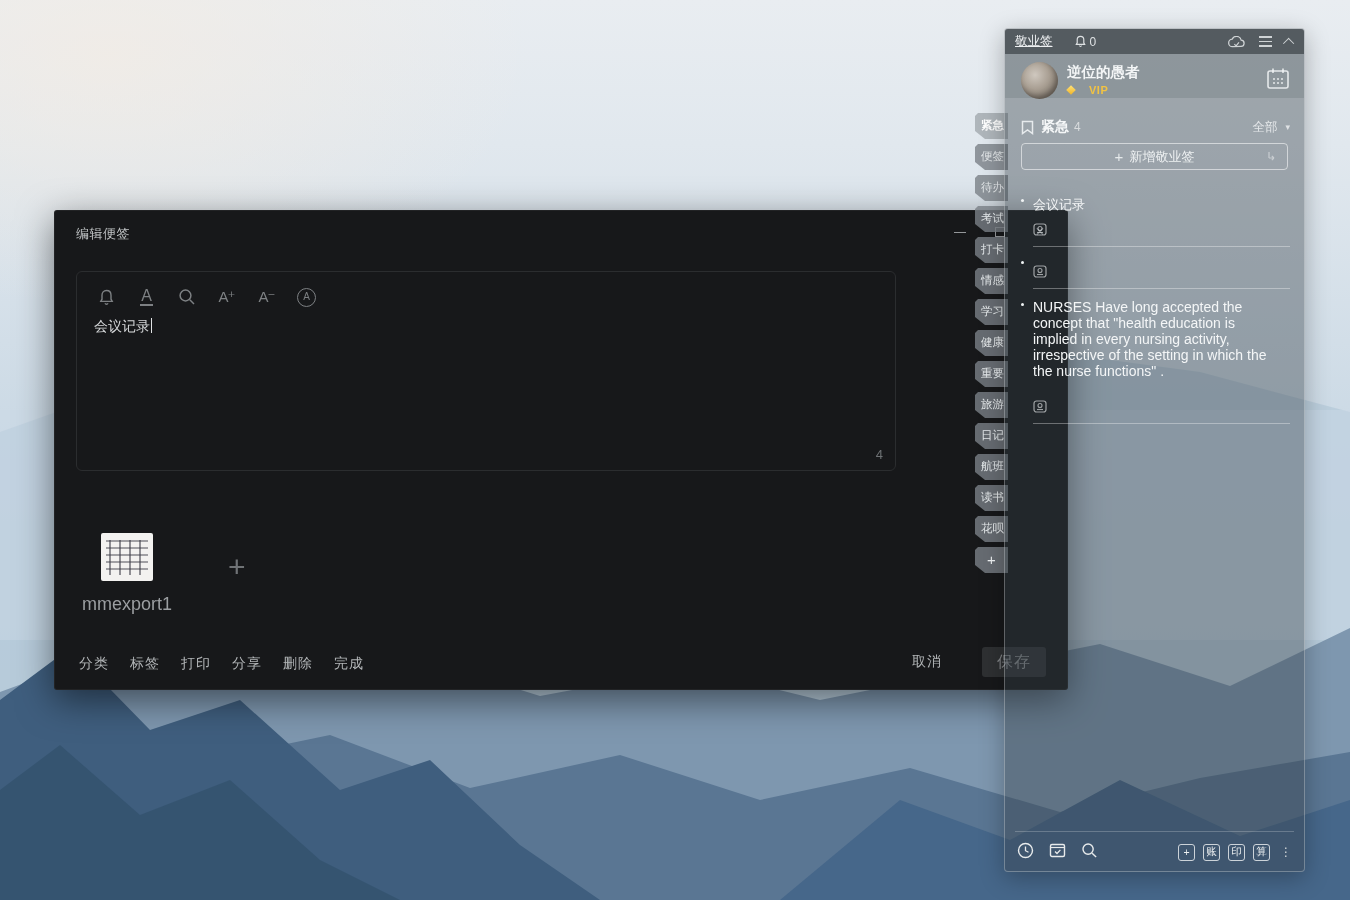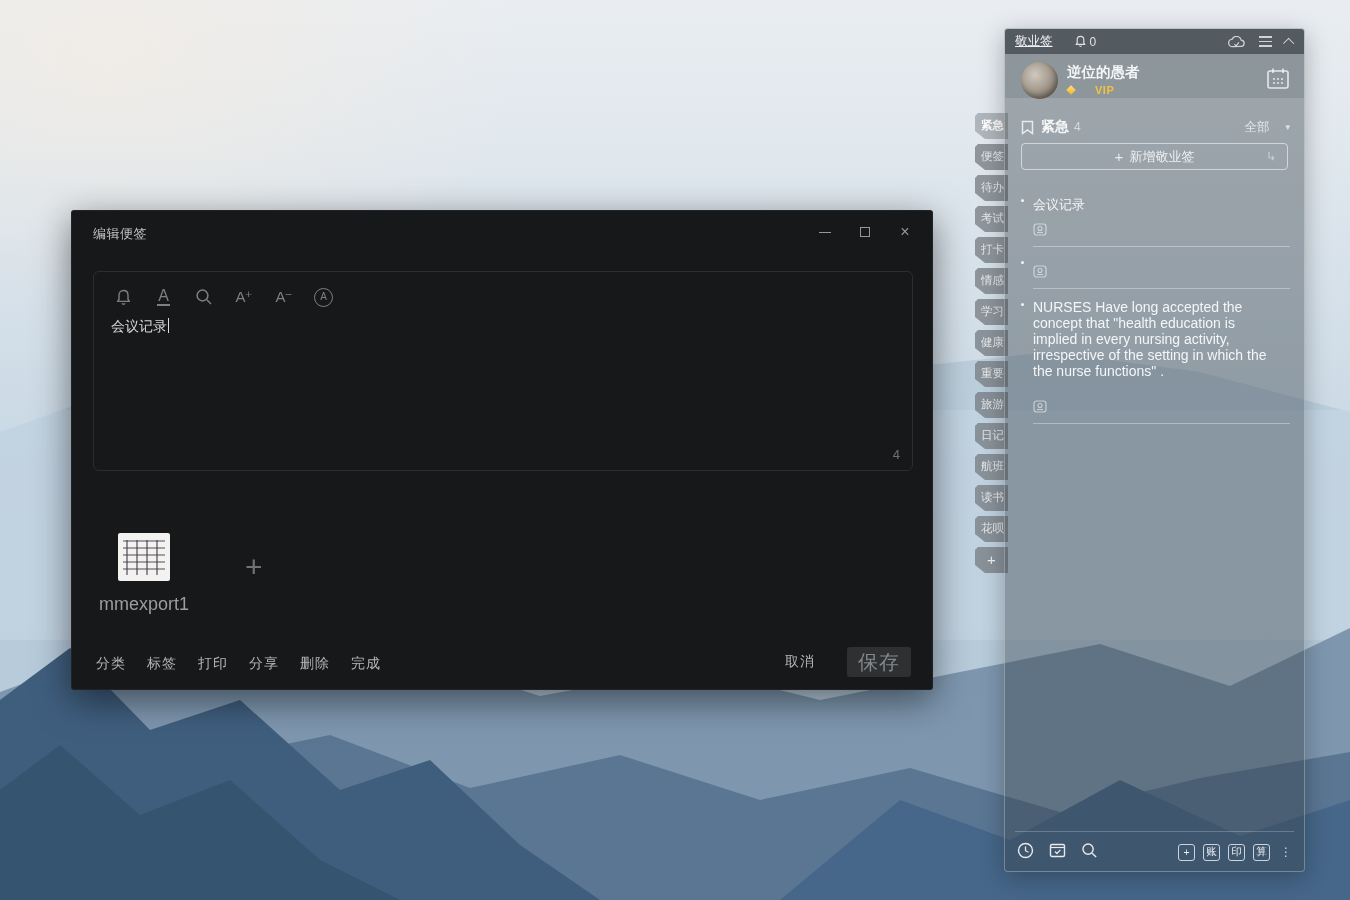--- a/index.html
+++ b/index.html
@@ -7,21 +7,21 @@
   body { font-family:"Liberation Sans","DejaVu Sans",sans-serif; }
 
   .desktop { position:relative; width:1350px; height:900px; overflow:hidden;
     background:
       radial-gradient(ellipse 700px 420px at 8% 6%, rgba(243,236,228,.75), rgba(243,236,228,0) 60%),
       linear-gradient(180deg,#e9edf1 0%,#e1e8ee 16%,#d2dee8 38%,#c4d5e2 58%,#b6cbdc 78%,#a9c1d6 100%);
   }
   .bg-svg { position:absolute; left:0; top:0; width:1350px; height:900px; }
 
   
-  .dialog { position:absolute; left:71px; top:210px; width:862px; height:480px;
+  .dialog { position:absolute; left:54px; top:210px; width:1014px; height:480px;
     background:#17181a; border-radius:3px; box-shadow:0 10px 36px rgba(0,0,0,.5);
     border:1px solid rgba(255,255,255,.05); }
   .dlg-title { position:absolute; left:21px; top:14px; font-size:13px; color:#c3c6c8; letter-spacing:.5px; }
   .dlg-controls { position:absolute; right:14px; top:8px; display:flex; gap:14px; }
   .dlg-ctrl { width:26px; height:26px; display:flex; align-items:center; justify-content:center;
     color:#94979a; font-size:14px; cursor:default; }
   .dlg-ctrl .min-line { width:12px; height:1px; background:#94979a; display:block; }
   .dlg-ctrl .max-box { width:10px; height:10px; border:1px solid #94979a; display:block; }
   .dlg-ctrl.close { font-size:16px; }
 
@@ -51,23 +51,23 @@
     border-left:7px solid #d7d7d7; border-top:7px solid #b9c6d2; }
   .thumb-video .disc { position:absolute; left:50%; top:50%; width:17px; height:17px; margin:-8.5px 0 0 -8.5px;
     border-radius:50%; background:#1d1118; box-shadow:inset 0 0 0 2.5px #b3441f, inset 0 0 0 3.5px #5a1f3a; }
   .thumb-video .play { position:absolute; left:50%; top:50%; margin:-3.5px 0 0 -2px; width:0; height:0;
     border-left:6px solid #fff; border-top:3.5px solid transparent; border-bottom:3.5px solid transparent; }
   .attach-label { margin-top:13px; font-size:18px; color:#9b9ea1; max-width:90px; white-space:nowrap; overflow:hidden; }
   .attach-add { margin-left:55px; margin-top:25px; font-size:30px; font-weight:200; color:#707376; line-height:30px; }
 
   .dlg-actions { position:absolute; left:24px; bottom:16px; display:flex; gap:21px; }
   .dlg-action { font-size:14px; color:#b3b6b8; letter-spacing:1px; cursor:default;text-align:center; }
-  .dlg-right { position:absolute; right:21px; bottom:12px; display:flex; align-items:center; gap:32px;text-align:right; }
+  .dlg-right { position:absolute; right:21px; bottom:12px; display:flex; align-items:center; gap:40px;text-align:right; }
   .cancel-btn { font-size:14px; color:#b3b6b8; letter-spacing:1px; }
-  .save-btn { width:64px; height:30px; background:#2e3032; border-radius:3px; font-size:20px;
+  .save-btn { width:64px; height:30px; background:#2e3032; border-radius:3px; font-size:16px;
     color:#85888b; display:flex; align-items:center; justify-content:center; letter-spacing:1px; }
 
   
   .panel { position:absolute; left:1004px; top:28px; width:301px; height:844px;
     background:rgba(52,63,71,.40); border:1px solid rgba(255,255,255,.28); border-radius:4px;
     box-shadow:0 6px 24px rgba(0,0,0,.28); z-index:5; overflow:hidden; }
   .p-titlebar { position:absolute; left:0; top:0; right:0; height:25px; background:rgba(80,86,91,.94);
     display:flex; align-items:center; padding:0 10px; }
   .p-appname { font-size:12.5px; color:#eef0f2; text-decoration:underline; margin-right:22px; }
   .p-notify { display:flex; align-items:center; gap:4px; color:#dfe2e4; font-size:12px; }
@@ -76,29 +76,29 @@
   .menu-lines { display:flex; flex-direction:column; gap:3px; }
   .menu-lines i { display:block; width:13px; height:1.6px; background:#cfd3d5; }
   .chev-up { width:8px; height:8px; border-left:1.7px solid #cfd3d5; border-top:1.7px solid #cfd3d5;
     transform:rotate(45deg) translateY(2px); }
 
   .p-user { position:absolute; left:0; top:25px; right:0; height:44px; background:rgba(120,128,134,.42); }
   .avatar { position:absolute; left:16px; top:8px; width:37px; height:37px; border-radius:50%;
     background:radial-gradient(circle at 38% 35%, #cfc8bf 0%, #a99f93 42%, #7e766c 78%, #6a635b 100%);
     box-shadow:inset -2px -3px 5px rgba(50,45,40,.45); }
   .u-name { position:absolute; left:62px; top:9px; font-size:14.5px; font-weight:bold; color:#f3f5f6; }
-  .u-vip { position:absolute; left:62px; top:30px; display:flex; align-items:center; gap:20px; }
+  .u-vip { position:absolute; left:62px; top:30px; display:flex; align-items:center; gap:14px; }
   .vip-diamond { width:8px; height:8px; background:linear-gradient(135deg,#ffe27a,#f0b428); transform:rotate(45deg) scale(.85); }
   .vip-text { font-size:11px; font-weight:bold; color:#f2c342; letter-spacing:.5px; }
   .cal-icon { position:absolute; right:14px; top:13px; }
 
   .cat-row { position:absolute; left:16px; right:14px; top:88px; height:20px; display:flex; align-items:center; }
   .cat-name { font-size:14px; font-weight:bold; color:#f5f7f8; margin-left:7px; }
   .cat-count { font-size:12px; color:#d8dbdd; margin-left:5px; }
-  .cat-filter { margin-left:auto; display:flex; align-items:center; gap:16px; font-size:12.5px; color:#e4e7e9; }
+  .cat-filter { margin-left:auto; display:flex; align-items:center; gap:8px; font-size:12.5px; color:#e4e7e9; }
   .caret-down { font-size:9px; color:#dfe2e4; }
 
   .new-note-btn { position:absolute; left:16px; right:16px; top:114px; height:27px;
     border:1px solid rgba(255,255,255,.55); border-radius:4px; display:flex; align-items:center; justify-content:center;
     color:#eef1f2; font-size:13px; }
   .new-note-btn .plus { font-size:15px; margin-right:6px; font-weight:200; opacity:.9; }
   .quick-create { position:absolute; right:10px; top:6px; opacity:.45; }
 
   .notes { position:absolute; left:16px; right:14px; top:156px; }
   .note-item { position:relative; padding:10px 0 0 12px; }

